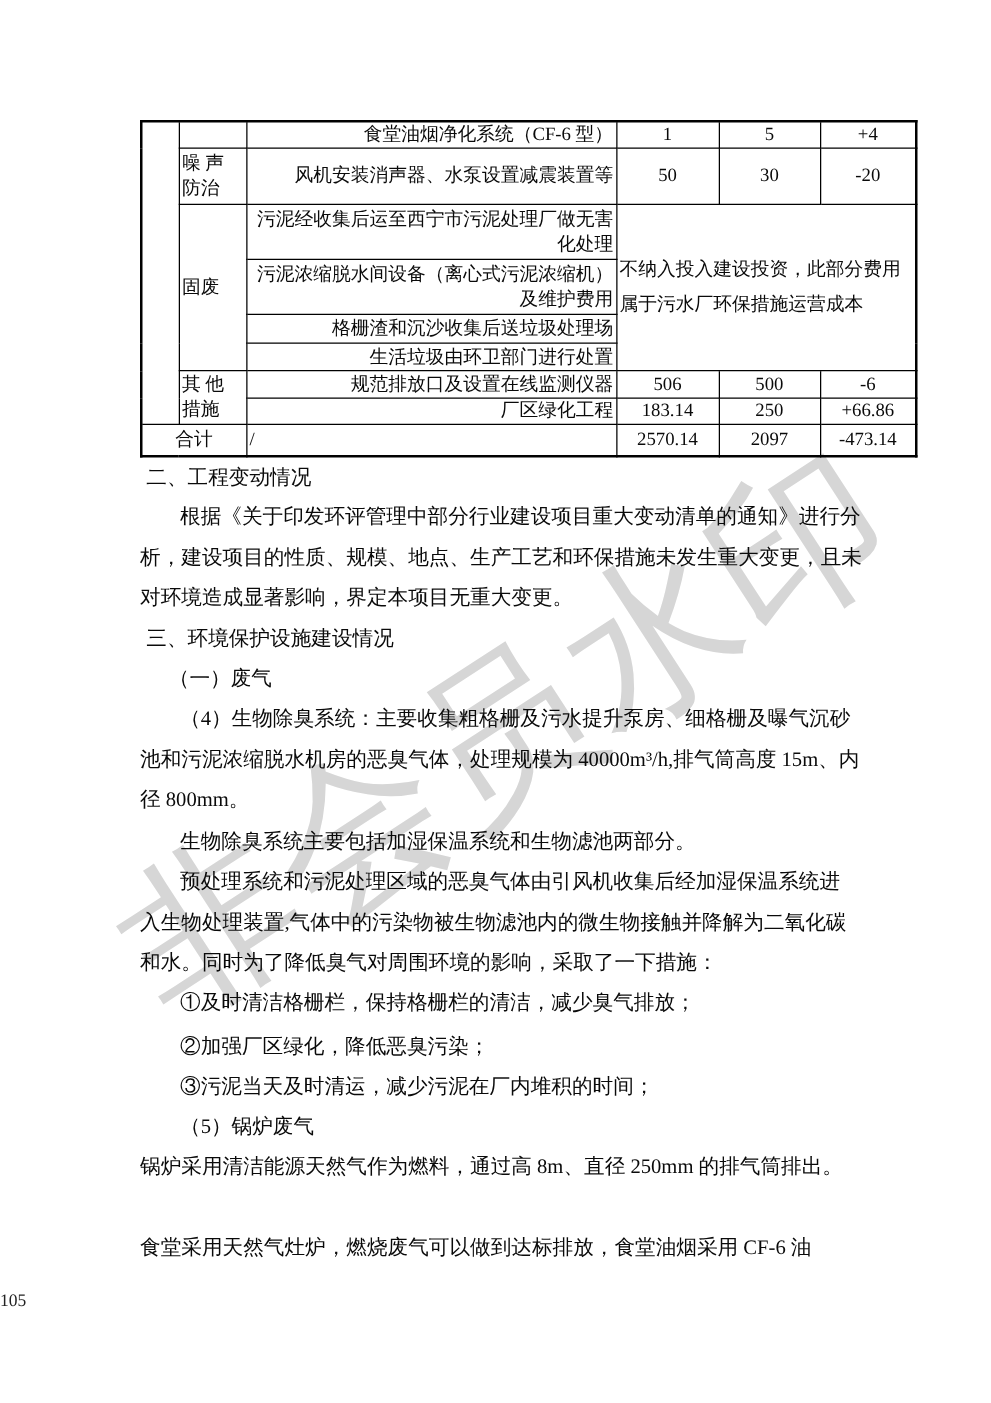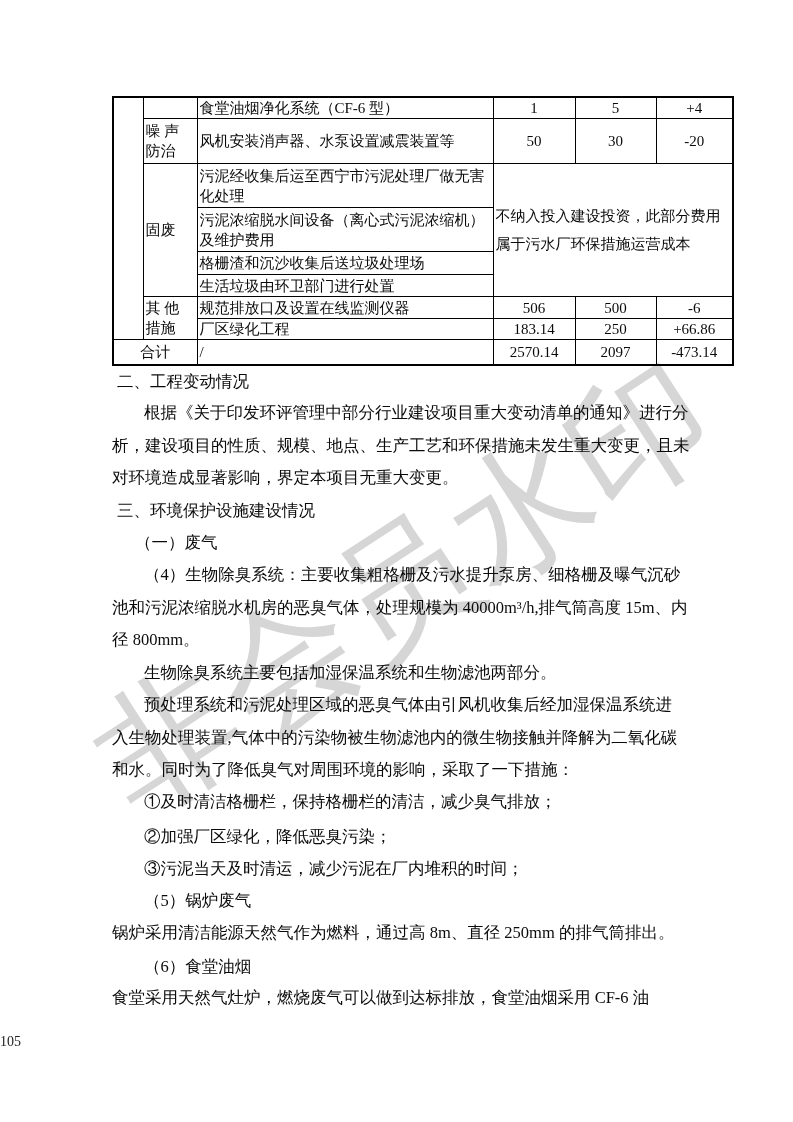--- a/index.html
+++ b/index.html
@@ -22,21 +22,21 @@
   table.meas{
     position:absolute;left:112px;top:96px;width:620px;
     border-collapse:collapse;table-layout:fixed;
     border:2px solid #000;
     font-size:15px;line-height:20px;color:#0a0a0a;
   }
   table.meas td{
     border:1px solid #000;padding:0 2px;vertical-align:middle;
     overflow:hidden;
   }
-  td.c{text-align:left;}
+  td.c{text-align:right;}
   td.num{text-align:center;font-family:"Liberation Serif","DejaVu Serif",serif;}
   td.cat{text-align:left;padding-left:4px;}
   td.cat .ln{display:block;}
   td.note{
     text-align:left;vertical-align:middle;padding-left:6px;padding-right:4px;
     line-height:28px;
   }
   td.slash{text-align:left;padding-left:6px;}
   td.total-label{text-align:center;padding-left:5px;}
   
@@ -139,17 +139,16 @@
   <div class="bline" style="top:628px">径 800mm。</div>
   <div class="bline ind2" style="top:661px">生物除臭系统主要包括加湿保温系统和生物滤池两部分。</div>
   <div class="bline ind2" style="top:693px">预处理系统和污泥处理区域的恶臭气体由引风机收集后经加湿保温系统进</div>
   <div class="bline" style="top:726px">入生物处理装置,气体中的污染物被生物滤池内的微生物接触并降解为二氧化碳</div>
   <div class="bline" style="top:758px">和水。同时为了降低臭气对周围环境的影响，采取了一下措施：</div>
   <div class="bline ind2" style="top:790px">①及时清洁格栅栏，保持格栅栏的清洁，减少臭气排放；</div>
   <div class="bline ind2" style="top:825px">②加强厂区绿化，降低恶臭污染；</div>
   <div class="bline ind2" style="top:857px">③污泥当天及时清运，减少污泥在厂内堆积的时间；</div>
   <div class="bline ind2" style="top:889px">（5）锅炉废气</div>
   <div class="bline" style="top:921px">锅炉采用清洁能源天然气作为燃料，通过高 8m、直径 250mm 的排气筒排出。</div>
-  <div class="bline ind2" style="top:955px">（6）食堂油烟</div>
   <div class="bline" style="top:986px">食堂采用天然气灶炉，燃烧废气可以做到达标排放，食堂油烟采用 CF-6 油</div>
 
   <div class="pagenum">105</div>
 </div>
 
 </body></html>

